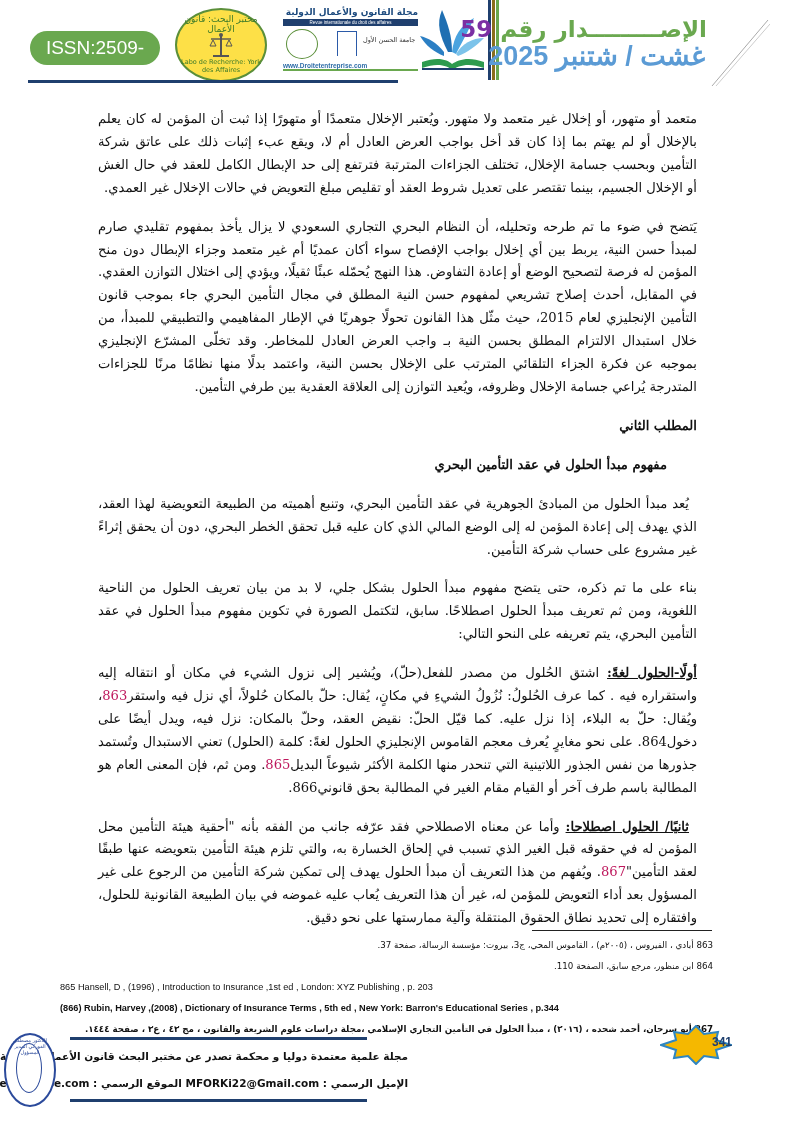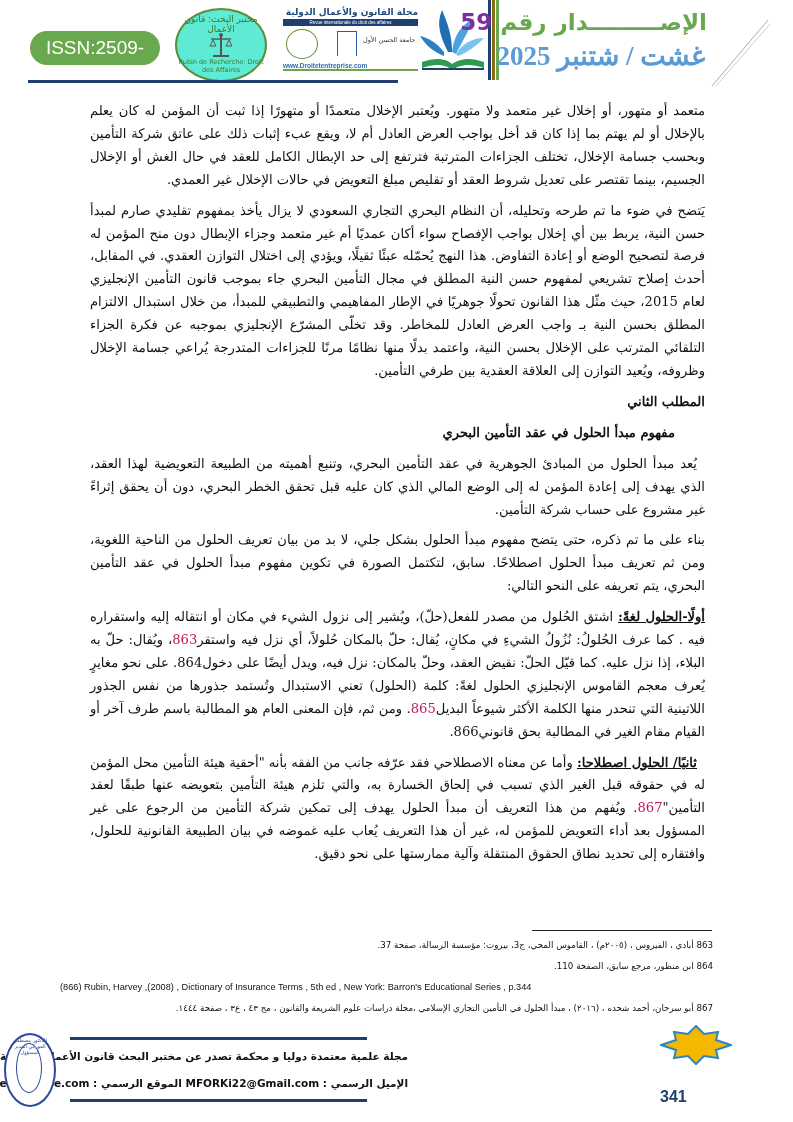--- a/index.html
+++ b/index.html
@@ -2,84 +2,84 @@
 <html><head>
 <meta charset="utf-8">
 <style>
   html, body { margin:0; padding:0; background:#fff; }
   body { width:793px; height:1122px; position:relative; overflow:hidden; font-family:"DejaVu Serif", serif; color:#111; }
 
   
   .header { position:absolute; left:0; top:0; width:793px; height:86px; }
   .issn { position:absolute; left:30px; top:31px; width:130px; height:34px; background:#6aa84f; border-radius:17px; color:#fff;
           font-family:"Liberation Sans", sans-serif; font-size:19px; line-height:34px; text-align:center; }
-  .lab-logo { position:absolute; left:175px; top:8px; width:88px; height:70px; border-radius:50%; border:2px solid #5b8f3a; background:#5eead4; }
+  .lab-logo { position:absolute; left:175px; top:8px; width:88px; height:70px; border-radius:50%; border:2px solid #5b8f3a; background:#fde047; }
   .lab-logo .ring-text { position:absolute; left:0; right:0; top:4px; text-align:center; font-size:9px; color:#3d7a2a; font-family:"DejaVu Sans", sans-serif; direction:rtl; }
   .lab-logo .ring-text.bottom { top:auto; bottom:6px; font-size:6.5px; direction:ltr; }
   .lab-logo .scales { position:absolute; left:32px; top:22px; width:24px; height:26px; }
   .journal-block { position:absolute; left:283px; top:7px; width:135px; height:66px; }
   .journal-title { font-family:"DejaVu Sans", sans-serif; font-size:9px; color:#1c4a7e; text-align:right; direction:rtl; font-weight:bold; }
   .journal-sub { margin-top:2px; background:#1f3f6e; color:#fff; font-size:4.5px; height:7px; line-height:7px; text-align:center; font-family:"Liberation Sans", sans-serif; }
   .mini-logos { position:relative; height:36px; }
   .mini-logo { position:absolute; left:3px; top:3px; width:30px; height:28px; border-radius:50%; border:1px solid #5b8f3a; }
   .uni-logo { position:absolute; left:54px; top:5px; width:18px; height:24px; border:1.5px solid #2b5aa8; border-bottom:none; }
   .uni-text { position:absolute; left:80px; top:10px; font-size:6.5px; color:#333; font-family:"DejaVu Sans", sans-serif; direction:rtl; }
   .journal-url { font-family:"Liberation Sans", sans-serif; font-size:6.5px; color:#2f6ea8; font-weight:bold; border-bottom:2px solid #6aa84f; }
   .book-logo { position:absolute; left:418px; top:6px; width:68px; height:66px; }
   .header-bars { position:absolute; left:488px; top:0; width:14px; height:80px; }
   .header-bars span { position:absolute; top:0; width:3px; height:80px; }
-  .issue-line { position:absolute; right:86px; top:9px; font-family:"DejaVu Sans", sans-serif; font-weight:bold; font-size:23px; color:#6aa84f; direction:rtl; white-space:nowrap; }
+  .issue-line { position:absolute; right:86px; top:16px; font-family:"DejaVu Sans", sans-serif; font-weight:bold; font-size:23px; color:#6aa84f; direction:rtl; white-space:nowrap; }
   .issue-line .num { color:#7b2fa3; }
-  .date-line { position:absolute; right:88px; top:40px; font-family:Liberation Serif, serif; font-weight:bold; font-size:27px; color:#5b9bd5; direction:rtl; white-space:nowrap; }
+  .date-line { position:absolute; right:88px; top:40px; font-family:Liberation Sans, sans-serif; font-weight:bold; font-size:27px; color:#5b9bd5; direction:rtl; white-space:nowrap; }
   .header-slash { position:absolute; left:710px; top:18px; width:60px; height:70px; }
   .header-rule { position:absolute; left:28px; top:80px; width:370px; height:3px; background:#1f3f6e; }
 
   
   .content { position:absolute; left:82px; top:92px; width:631px; direction:rtl; text-align:justify; font-size:13.1px; line-height:22.9px; }
-  .content p { margin:8px; }
+  .content p { margin:16px; }
   .content .indent { text-indent:8px; }
   .content .heading { font-weight:bold; }
   .content .subheading { font-weight:bold; padding-right:30px; }
   .fn-ref { color:#be185d; }
   .u-bold { font-weight:bold; text-decoration:underline; }
 
   
   .fn-rule { position:absolute; left:532px; top:930px; width:180px; height:1px; background:#222; }
   .footnotes { position:absolute; left:60px; top:935px; width:653px; font-family:"Liberation Sans", sans-serif; font-size:9.6px; line-height:21px; color:#111; }
   .fn { white-space:nowrap; }
   .fn.ar { direction:rtl; font-family:"DejaVu Sans", sans-serif; font-size:8.7px; }
   .fn.en { direction:ltr; text-align:left; font-size:9.2px; }
-  .fn.bold { font-weight:normal; }
+  .fn.bold { font-weight:bold; }
 
   
   .foot-rule { position:absolute; left:70px; width:297px; height:2.5px; background:#1f3f6e; }
   .foot-line { position:absolute; left:68px; width:340px; text-align:center; direction:rtl; font-family:"DejaVu Sans", sans-serif; font-weight:bold; font-size:10.5px; color:#111; white-space:nowrap; }
   .page-badge { position:absolute; left:660px; top:1025px; width:72px; height:40px; }
-  .page-num { position:absolute; left:660px; top:1088px; width:72px; text-align:left; font-family:"Liberation Sans", sans-serif; font-weight:bold; font-size:16px; color:#1f3f6e; }
+  .page-num { position:absolute; left:660px; top:1035px; width:72px; text-align:right; font-family:"Liberation Sans", sans-serif; font-weight:bold; font-size:12px; color:#1f3f6e; }
   .seal-circle { position:absolute; left:4px; top:1033px; width:48px; height:70px; border-radius:50%; border:2px solid #2b4a9b; background:#fff; }
   .seal-inner { position:absolute; left:10px; top:8px; width:24px; height:48px; border-radius:50%; border:1px solid #2b4a9b; }
   .seal-text { position:absolute; left:3px; top:2px; width:42px; text-align:center; font-size:5px; color:#2b4a9b; font-family:"DejaVu Sans", sans-serif; direction:rtl; }
 </style>
 </head>
 <body>
 
 <div class="header">
   <div class="issn">ISSN:2509-0291</div>
 
   <div class="lab-logo">
     <div class="ring-text">مختبر البحث: قانون الأعمال</div>
     <svg class="scales" viewBox="0 0 24 26">
       <rect x="11" y="3" width="2" height="20" fill="#555"></rect>
       <rect x="4" y="23" width="16" height="2" fill="#555"></rect>
       <line x1="2" y1="7" x2="22" y2="7" stroke="#555" stroke-width="1.4"></line>
       <path d="M1 14 L4 8 L7 14 Z" fill="none" stroke="#555"></path>
       <path d="M17 14 L20 8 L23 14 Z" fill="none" stroke="#555"></path>
       <circle cx="12" cy="3" r="2" fill="#555"></circle>
     </svg>
-    <div class="ring-text bottom">Rubin de Recherche: Droit des Affaires</div>
+    <div class="ring-text bottom">Labo de Recherche: York des Affaires</div>
   </div>
 
   <div class="journal-block">
     <div class="journal-title">مجلة القانون والأعمال الدولية</div>
     <div class="journal-sub">Revue internationale du droit des affaires</div>
     <div class="mini-logos">
       <div class="mini-logo"></div>
       <div class="uni-logo"></div>
       <div class="uni-text">جامعة الحسن الأول</div>
     </div>
@@ -122,20 +122,21 @@
   <p class="indent">يُعد مبدأ الحلول من المبادئ الجوهرية في عقد التأمين البحري، وتنبع أهميته من الطبيعة التعويضية لهذا العقد، الذي يهدف إلى إعادة المؤمن له إلى الوضع المالي الذي كان عليه قبل تحقق الخطر البحري، دون أن يحقق إثراءً غير مشروع على حساب شركة التأمين.</p>
   <p>بناء على ما تم ذكره، حتى يتضح مفهوم مبدأ الحلول بشكل جلي، لا بد من بيان تعريف الحلول من الناحية اللغوية، ومن ثم تعريف مبدأ الحلول اصطلاحًا. سابق، لتكتمل الصورة في تكوين مفهوم مبدأ الحلول في عقد التأمين البحري، يتم تعريفه على النحو التالي:</p>
   <p><span class="u-bold">أولًا-الحلول لغةً:</span><span> اشتق الحُلول من مصدر للفعل(حلّ)، ويُشير إلى نزول الشيء في مكان أو انتقاله إليه واستقراره فيه . كما عرف الحُلولُ: نُزُولُ الشيءِ في مكانٍ، يُقال: حلّ بالمكان حُلولاً، أي نزل فيه واستقر</span><span class="fn-ref">863</span><span>، ويُقال: حلّ به البلاء، إذا نزل عليه. كما قيّل الحلّ: نقيض العقد، وحلّ بالمكان: نزل فيه، ويدل أيضًا على دخول864.  على نحو مغايرٍ يُعرف معجم القاموس الإنجليزي الحلول لغةً: كلمة (الحلول) تعني الاستبدال وتُستمد جذورها من نفس الجذور اللاتينية التي تنحدر منها الكلمة الأكثر شيوعاً البديل</span><span class="fn-ref">865</span><span>. ومن ثم، فإن المعنى العام هو المطالبة باسم طرف آخر أو القيام مقام الغير في المطالبة بحق قانوني866.</span></p>
   <p class="indent"><span class="u-bold">ثانيًا/ الحلول اصطلاحا:</span><span> وأما عن معناه الاصطلاحي فقد عرّفه جانب من الفقه بأنه "أحقية هيئة التأمين محل المؤمن له في حقوقه قبل الغير الذي تسبب في إلحاق الخسارة به، والتي تلزم هيئة التأمين بتعويضه عنها طبقًا لعقد التأمين"</span><span class="fn-ref">867</span><span>. ويُفهم من هذا التعريف أن مبدأ الحلول يهدف إلى تمكين شركة التأمين من الرجوع على غير المسؤول بعد أداء التعويض للمؤمن له، غير أن هذا التعريف يُعاب عليه غموضه في بيان الطبيعة القانونية للحلول، وافتقاره إلى تحديد نطاق الحقوق المنتقلة وآلية ممارستها على نحو دقيق.</span></p>
 </div>
 
 <div class="fn-rule"></div>
 <div class="footnotes">
   <div class="fn ar">863 أبادي ، الفيروس ، (٢٠٠٥م) ، القاموس المحي، ج3، بيروت: مؤسسة الرسالة، صفحة 37.</div>
   <div class="fn ar">864 ابن منظور، مرجع سابق، الصفحة 110.</div>
+  <div class="fn en">865 Hansell, D , (1996) , Introduction to Insurance  ,1st ed ,  London: XYZ Publishing , p. 203</div>
   <div class="fn en bold">(866) Rubin, Harvey ,(2008) , Dictionary of Insurance Terms , 5th ed , New York: Barron's Educational Series , p.344</div>
   <div class="fn ar bold">867 أبو سرحان، أحمد شحده ، (٢٠١٦) ، مبدأ الحلول في التأمين التجاري الإسلامي ،مجلة دراسات علوم الشريعة والقانون ، مج ٤٣ ، ع٣ ، صفحة ١٤٤٤.</div>
 </div>
 
 <div class="foot-rule" style="top:1037px;"></div>
 <div class="foot-line" style="top:1050px;">مجلة علمية معتمدة  دوليا و محكمة تصدر عن مختبر البحث قانون الأعمال - جامعة الحسن الأول - سطات - المغرب</div>
 <div class="foot-line" style="top:1077px;">الإميل الرسمي :  MFORKi22@Gmail.com الموقع الرسمي : WWW.Droitetentreprise.com</div>
 <div class="foot-rule" style="top:1099px;"></div>
 
 <svg class="page-badge" viewBox="0 0 72 40">

